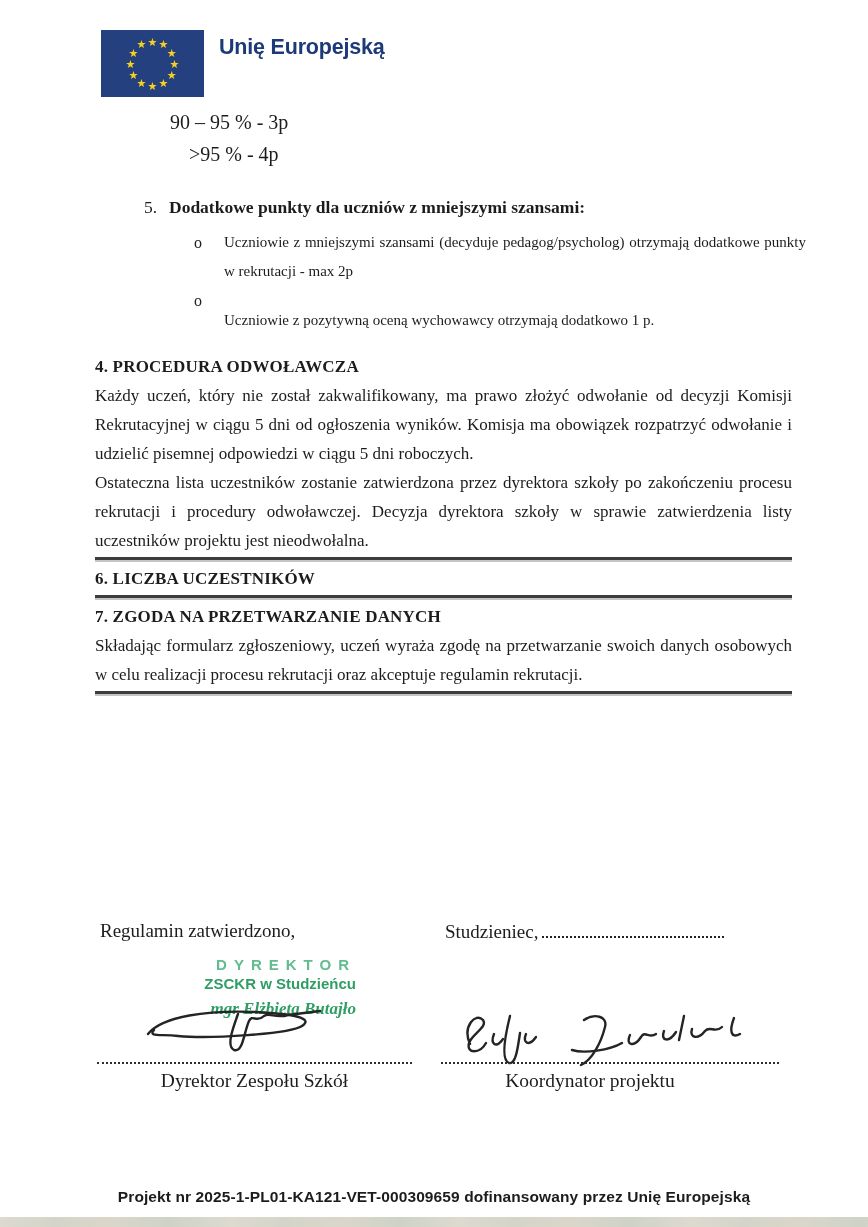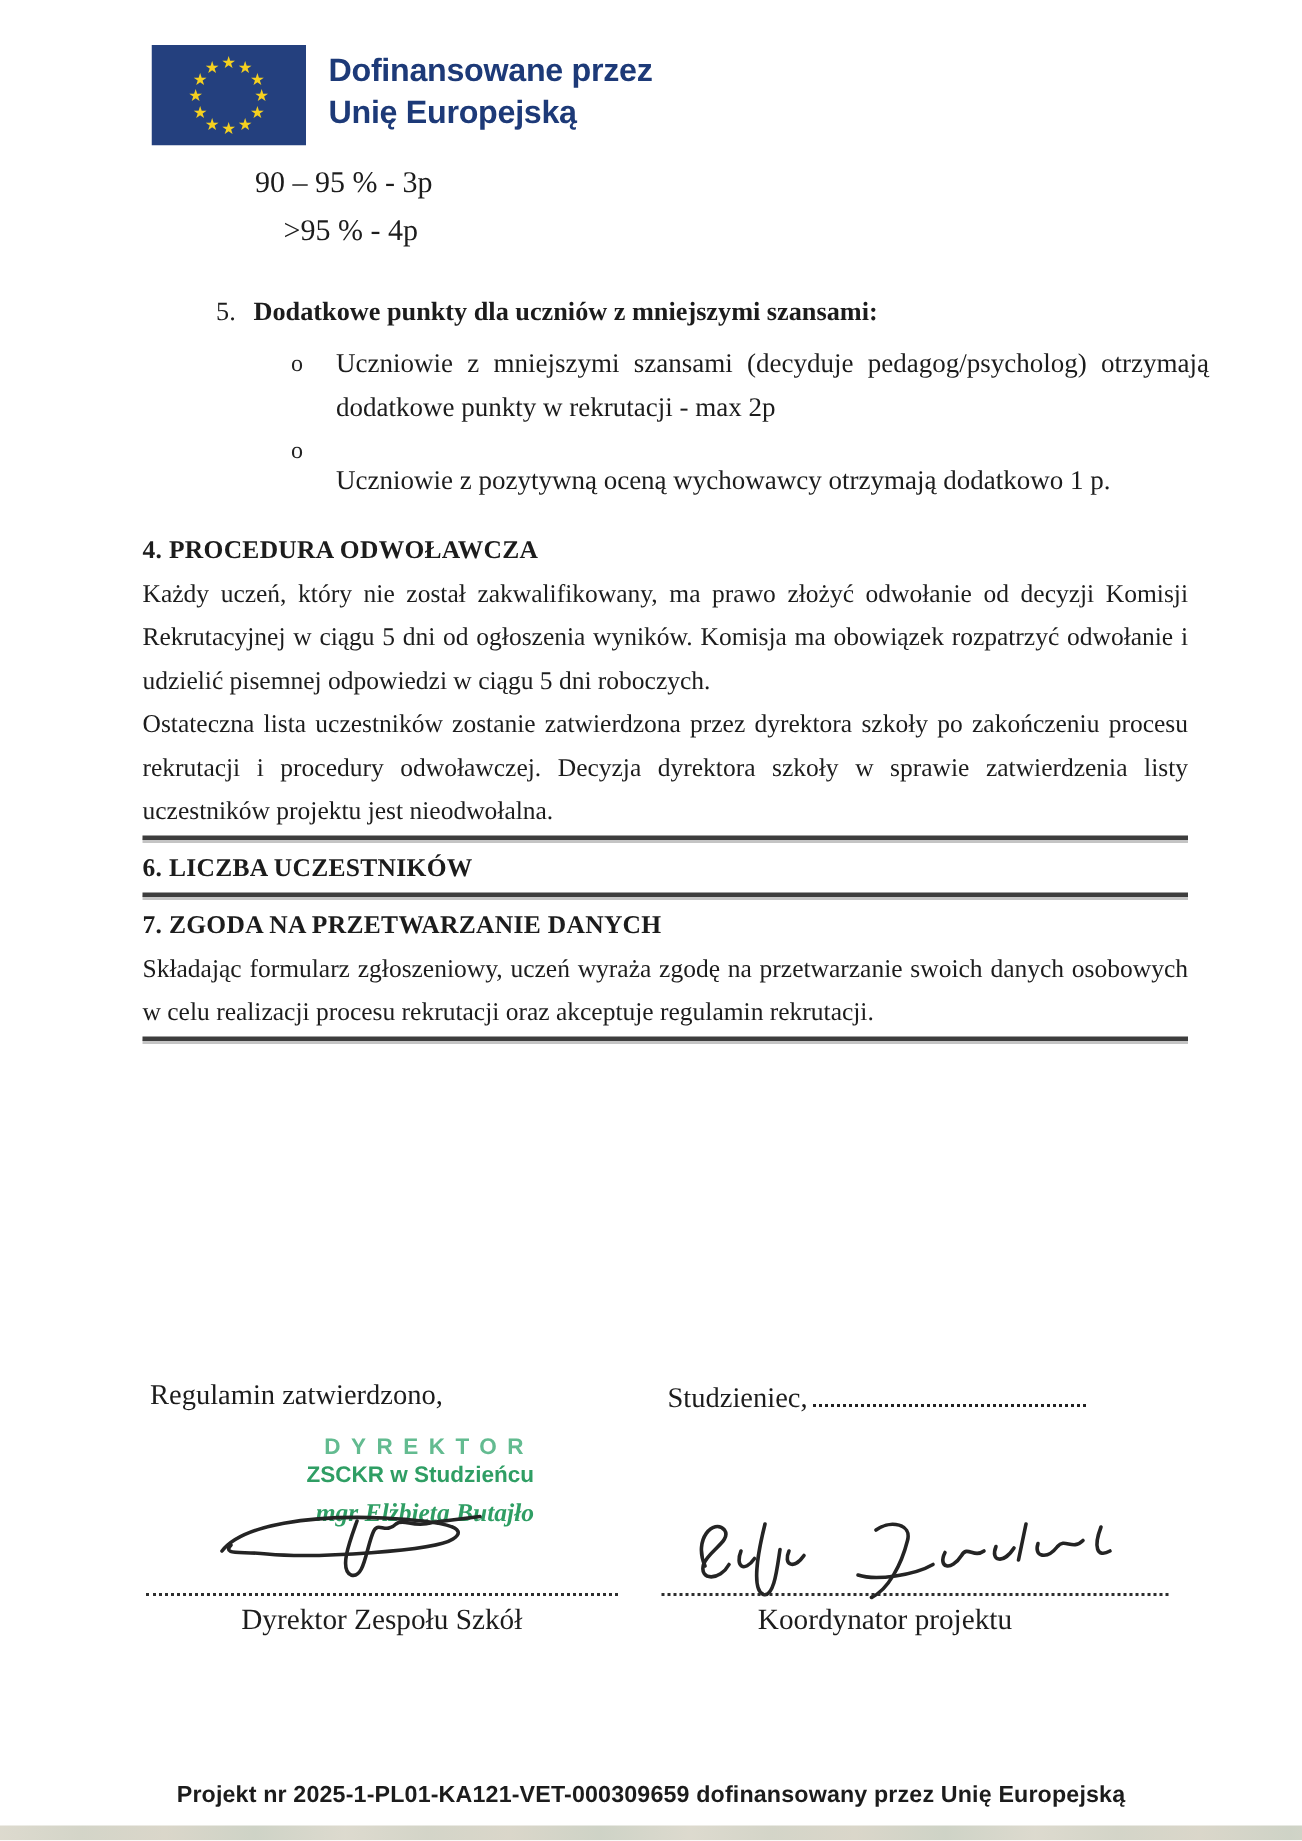--- a/index.html
+++ b/index.html
@@ -37,21 +37,21 @@
 
   
   .bonus { position: absolute; left: 144px; top: 194px; width: 662px; }
   .bonus-head { font-size: 17.5px; line-height: 26px; }
   .bonus-head .num { display: inline-block; width: 25px; font-weight: normal; }
   .bonus-head .ttl { font-weight: bold; }
   .bullets { margin-top: 8px; padding-left: 50px; }
   .bullet { display: flex; align-items: flex-start; }
   .bullet + .bullet { margin-top: 0; }
   .bullet .marker { width: 30px; font-size: 16px; line-height: 29px; color: #222; }
-  .bullet .btext { flex: 1; font-size: 18px; line-height: 29px; text-align: justify; }
+  .bullet .btext { flex: 1; font-size: 15px; line-height: 29px; text-align: justify; }
   .bullet .btext.single { text-align: left; margin-top: 20px; }
 
   
   .main { position: absolute; left: 95px; top: 352px; width: 697px; }
   .main h3 { font-size: 17px; font-weight: bold; line-height: 29px; letter-spacing: 0.2px; }
   .main p  { font-size: 17px; line-height: 29px; text-align: justify; }
   .rule {
     height: 3px; background: #3d3d3d;
     box-shadow: 0 2px 0 rgba(125,125,125,0.45);
     margin: 2px 0 4px 0;
@@ -123,21 +123,20 @@
         <text x="62.5" y="56.6">★</text>
         <text x="51.5" y="59.5">★</text>
         <text x="40.5" y="56.6">★</text>
         <text x="32.4" y="48.5">★</text>
         <text x="29.5" y="37.5">★</text>
         <text x="32.4" y="26.5">★</text>
         <text x="40.5" y="18.4">★</text>
       </g>
     </svg>
     <div class="eu-title">
-      <div>Dofinansowane przez</div>
       <div>Unię Europejską</div>
     </div>
   </div>
 
   <div class="scoring">
     <div class="line1">90 – 95 % -  3p</div>
     <div class="line2">&gt;95 %  - 4p</div>
   </div>
 
   <div class="bonus">

